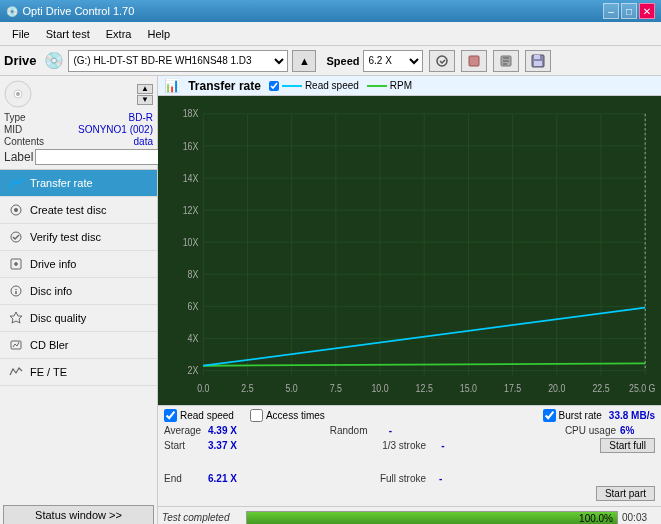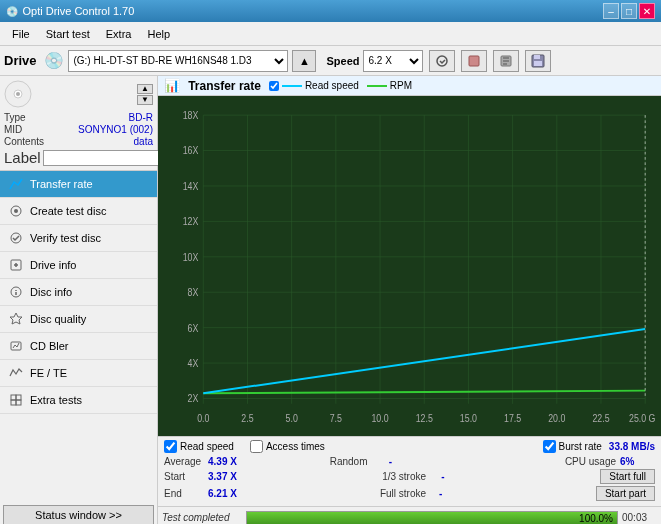--- a/index.html
+++ b/index.html
@@ -172,21 +172,21 @@
       </div>
       <div class="disc-field">
         <span class="disc-field-label">MID</span>
         <span class="disc-field-value blue">SONYNO1 (002)</span>
       </div>
       <div class="disc-field">
         <span class="disc-field-label">Contents</span>
         <span class="disc-field-value blue">data</span>
       </div>
       <div class="disc-label-row">
-        <span style="font-size:15px; color:#333;">Label</span>
+        <span style="font-size:12px; color:#333;">Label</span>
         <input type="text" class="disc-label-input" value="" style="">
         <div class="disc-label-btn">
           <svg width="12" height="12" viewBox="0 0 12 12">
               <circle cx="6" cy="6" r="4" fill="#88bb44" stroke="#449922" stroke-width="1"></circle>
               <path d="M4 6l2 2 3-3" stroke="white" stroke-width="1.5" fill="none"></path>
             </svg>
         </div>
       </div>
     </div>
 
@@ -252,31 +252,20 @@
         </span>
         <span>CD Bler</span>
       </div>
       <div class="nav-item">
         <span class="nav-icon">
           <svg viewBox="0 0 14 14">
               <polyline points="1,10 4,4 7,8 10,3 13,6" stroke="#666" stroke-width="1.2" fill="none"></polyline>
             </svg>
         </span>
         <span>FE / TE</span>
-      </div>
-      <div class="nav-item">
-        <span class="nav-icon">
-          <svg viewBox="0 0 14 14">
-              <rect x="2" y="2" width="5" height="5" fill="none" stroke="#666" stroke-width="1"></rect>
-              <rect x="7" y="2" width="5" height="5" fill="none" stroke="#666" stroke-width="1"></rect>
-              <rect x="2" y="7" width="5" height="5" fill="none" stroke="#666" stroke-width="1"></rect>
-              <rect x="7" y="7" width="5" height="5" fill="none" stroke="#666" stroke-width="1"></rect>
-            </svg>
-        </span>
-        <span>Extra tests</span>
       </div>
     </div>
 
     <div class="status-btn">Status window &gt;&gt;</div>
   </div>
 
   <div class="content-area">
 
     <div class="chart-header">
       <span class="chart-title-icon">📊</span>
@@ -395,21 +384,21 @@
       </div>
       <div class="stats-row">
         <div class="stat-group">
           <span class="stat-label">End</span>
           <span class="stat-value">6.21 X</span>
         </div>
         <div class="stat-group">
           <span class="stat-label2">Full stroke</span>
           <span class="stat-value2">-</span>
         </div>
-        <div style="margin-left:auto;">
+        <div style="margin-left:auto;margin-top:31px;">
           <button class="start-btn">Start part</button>
         </div>
       </div>
     </div>
 
     <div class="progress-bar-area">
       <span class="status-complete">Test completed</span>
       <div class="progress-track">
         <div class="progress-fill" style="width:100%;"></div>
         <span class="progress-text">100.0%</span>

